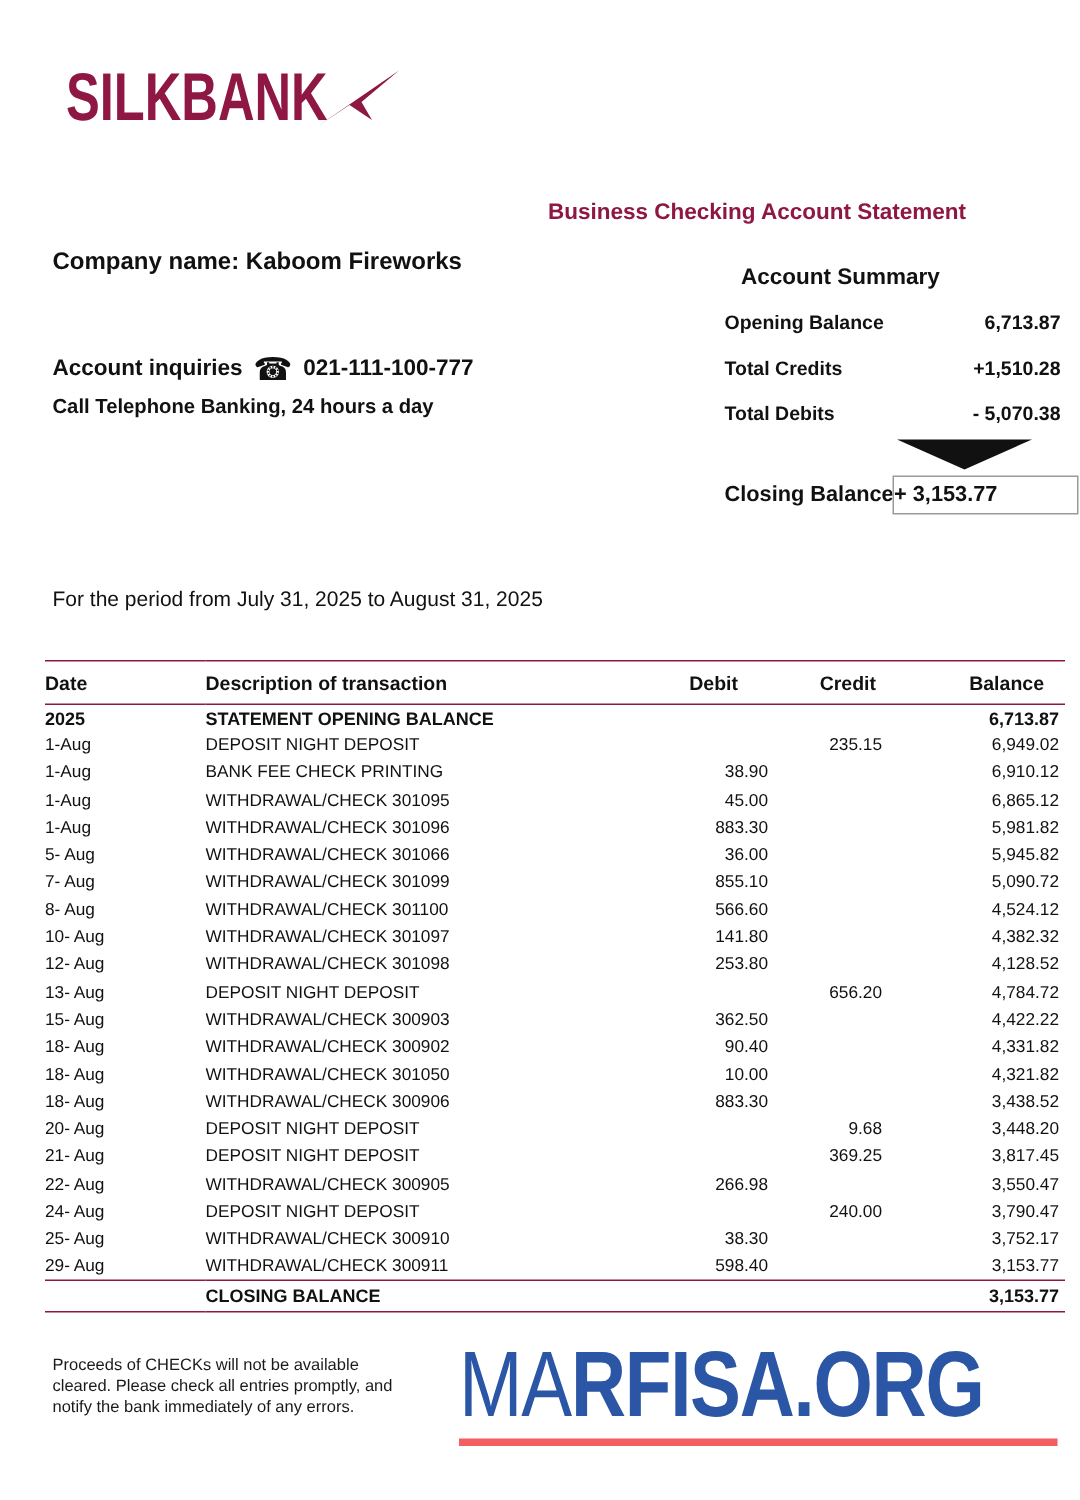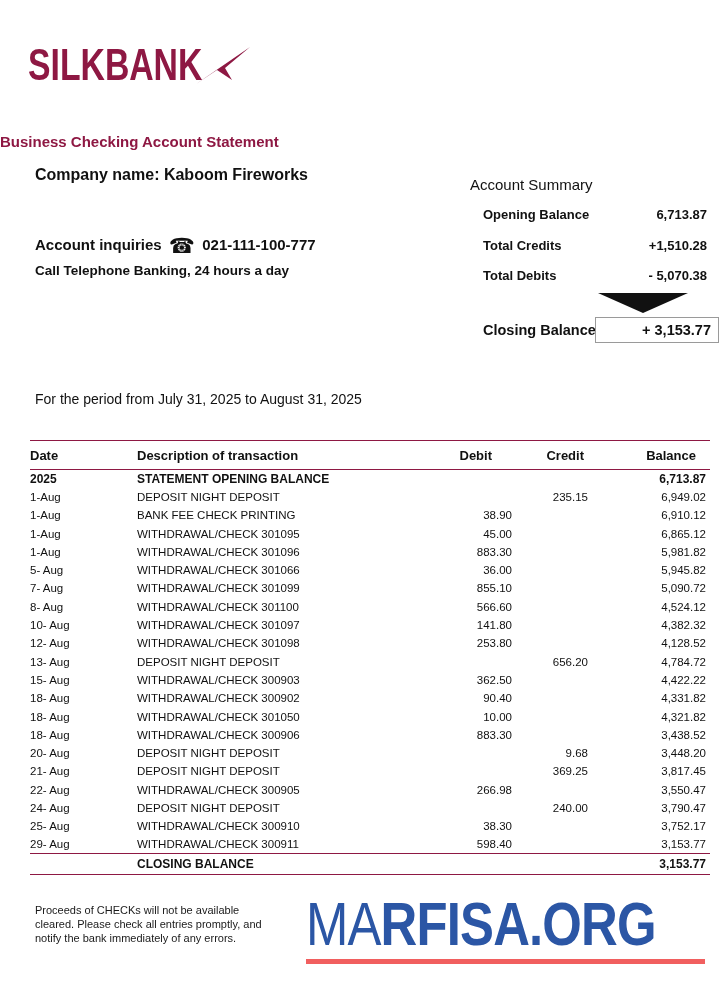--- a/index.html
+++ b/index.html
@@ -1,45 +1,45 @@
 <!DOCTYPE html>
 <html><head>
 <meta charset="utf-8">
 <style>
   html,body{margin:0;padding:0;background:#fff;}
   body{font-family:"Liberation Sans","DejaVu Sans",sans-serif;color:#111;}
   .page{position:relative;width:720px;height:1000px;background:#ffffff;overflow:hidden;}
 
   
-  .logo{position:absolute;left:28px;top:42px;display:flex;align-items:center;}
+  .logo{position:absolute;left:44px;top:42px;display:flex;align-items:center;}
   .logo-text{display:inline-block;font-size:45px;font-weight:bold;letter-spacing:0px;
              transform:scaleX(0.75);transform-origin:left center;line-height:1;}
   .logo-mark{position:absolute;left:168px;top:4px;}
 
   
-  .doc-title{position:absolute;left:0;top:133px;width:644px;text-align:left;
+  .doc-title{position:absolute;left:0;top:133px;width:644px;text-align:right;
              font-size:15px;font-weight:bold;}
 
   
   .company{position:absolute;left:35px;top:164px;font-size:16px;font-weight:bold;line-height:22px;}
   .inquiries{position:absolute;left:35px;top:234px;font-size:15px;font-weight:bold;}
   .inquiries .phone-glyph{font-size:21px;vertical-align:-3px;padding:0 3px;}
   .tele-banking{position:absolute;left:35px;top:263px;font-size:13.5px;font-weight:bold;}
 
   
-  .summary-heading{position:absolute;left:470px;top:176px;font-size:15px;font-weight:normal;}
+  .summary-heading{position:absolute;left:494px;top:176px;font-size:15px;font-weight:bold;}
   .summary-row{position:absolute;left:483px;width:224px;display:flex;
                justify-content:space-between;font-size:13px;font-weight:bold;}
   .sum-r0{top:207px;} .sum-r1{top:238px;} .sum-r2{top:268px;}
   .summary-arrow{position:absolute;left:598px;top:293px;width:0;height:0;
                  border-left:45px solid transparent;border-right:45px solid transparent;
                  border-top:20px solid #111;}
   .closing-label{position:absolute;left:483px;top:322px;font-size:14.5px;font-weight:bold;}
   .closing-box{position:absolute;left:595px;top:317px;width:115px;height:24px;
-               border:1px solid #9a9a9a;background:#fff;text-align:right;
+               border:1px solid #9a9a9a;background:#fff;text-align:left;
                font-size:14.5px;font-weight:bold;line-height:24px;padding-right:7px;box-sizing:content-box;}
 
   
   .period{position:absolute;left:35px;top:391px;font-size:14px;}
 
   
   .txn-table{position:absolute;left:30px;top:440px;width:680px;border-collapse:collapse;
              table-layout:fixed;}
   .txn-table col.c-date{width:107px;}
   .txn-table col.c-desc{width:295px;}

